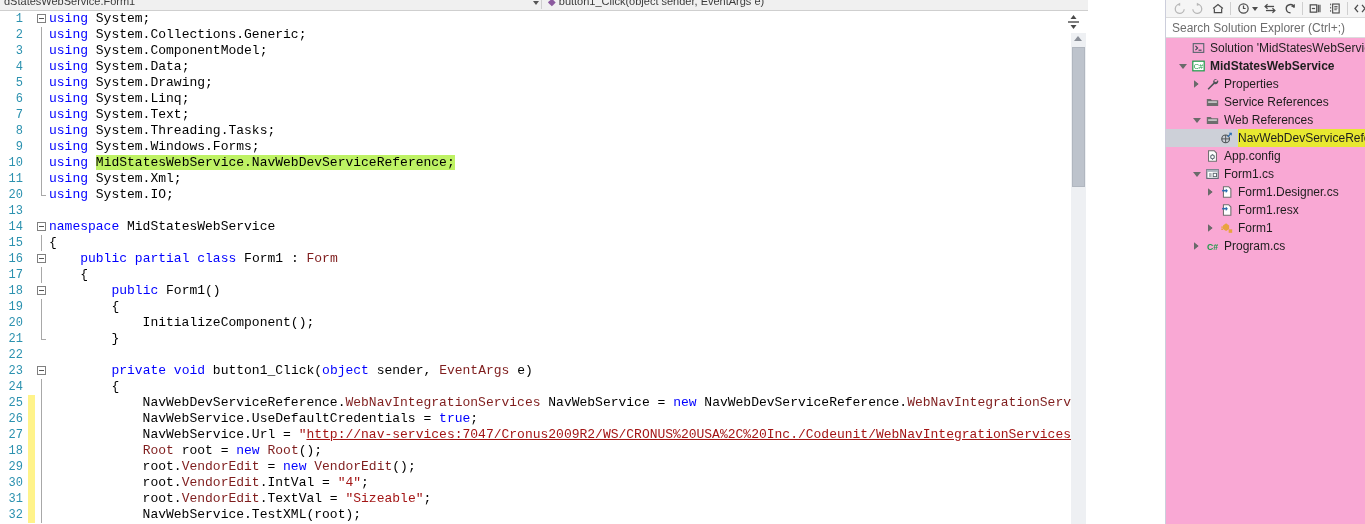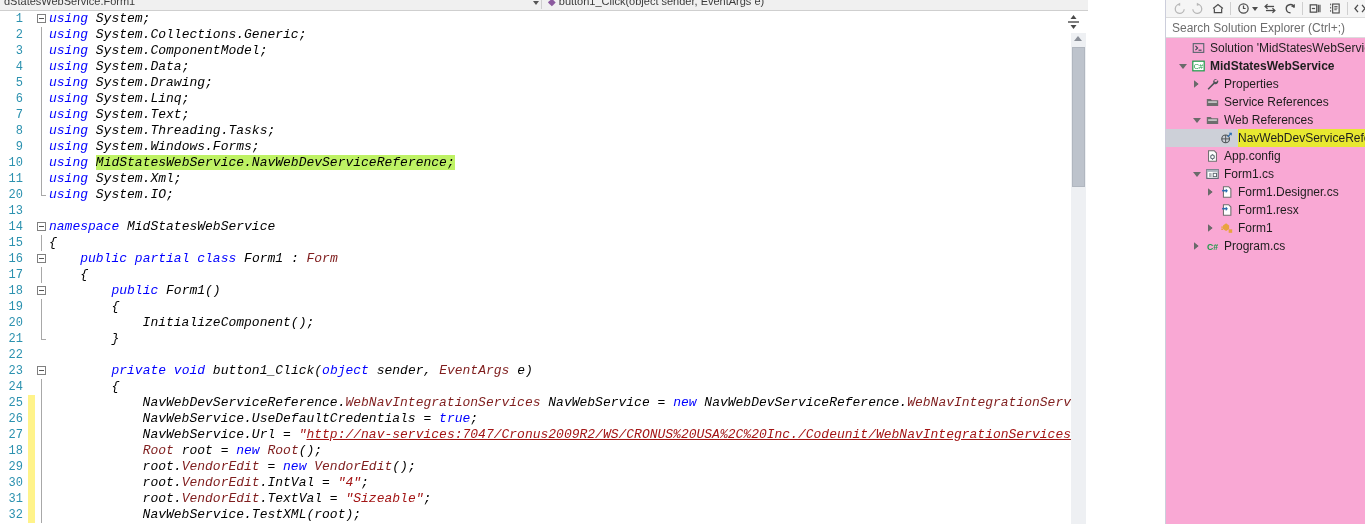--- a/index.html
+++ b/index.html
@@ -77,21 +77,21 @@
     position: absolute; left: 6px; top: 0; width: 1px; height: 16px;
     background: #a8a8a8;
   }
   .glyph .vline.half-top { top: 0; height: 8px; }
   .glyph .hstub {
     position: absolute; left: 6px; top: 8px; width: 5px; height: 1px;
     background: #a8a8a8;
   }
   .codetext {
     flex: 1 1 auto; line-height: 16px; color: #000000;
-    white-space: pre; font-family: "Liberation Mono", monospace; font-style: italic;
+    white-space: pre; font-family: "Liberation Mono", monospace;
   }
   .kw  { color: #0000ff; }
   .typ { color: #7f1d1d; }
   .str { color: #a31515; }
   .hl  { background: #bef264; }
 
   
   .split-handle {
     position: absolute; right: 6px; top: 2px; width: 17px; height: 18px;
     cursor: ns-resize;

